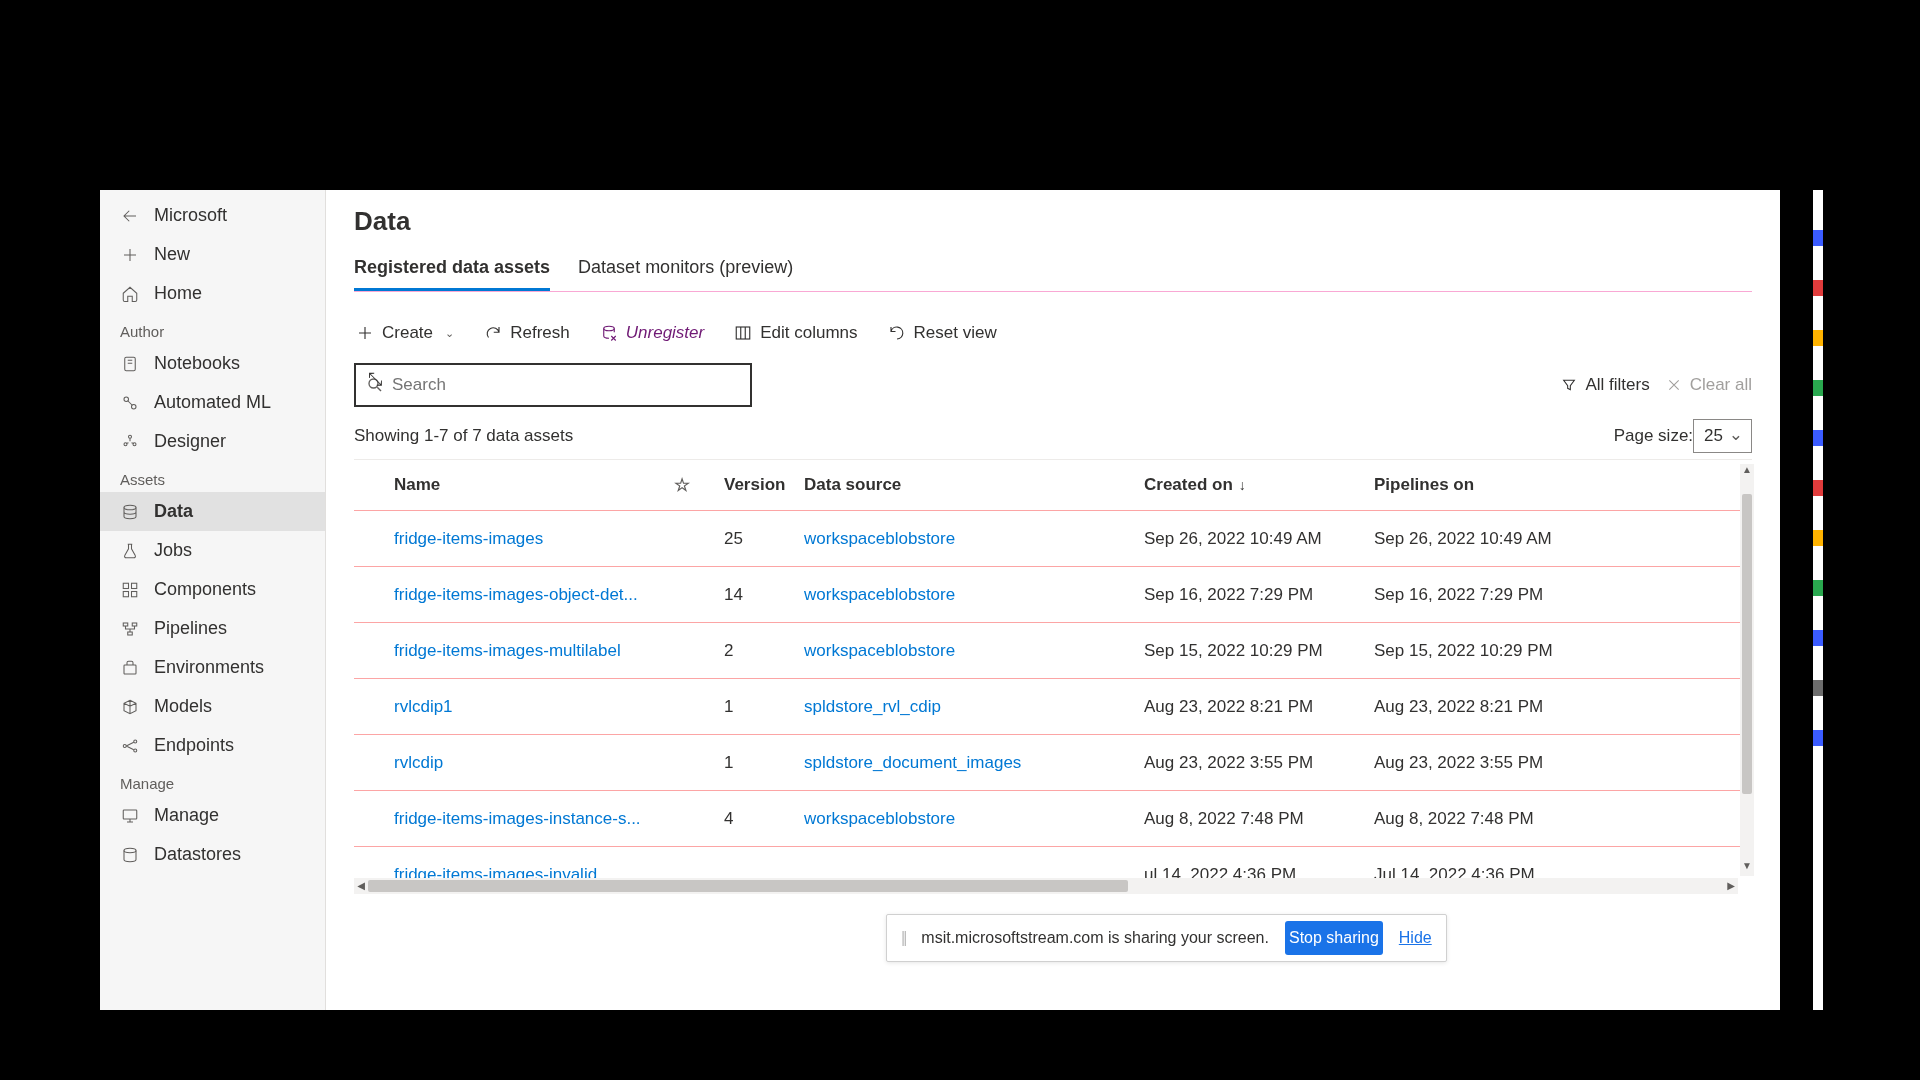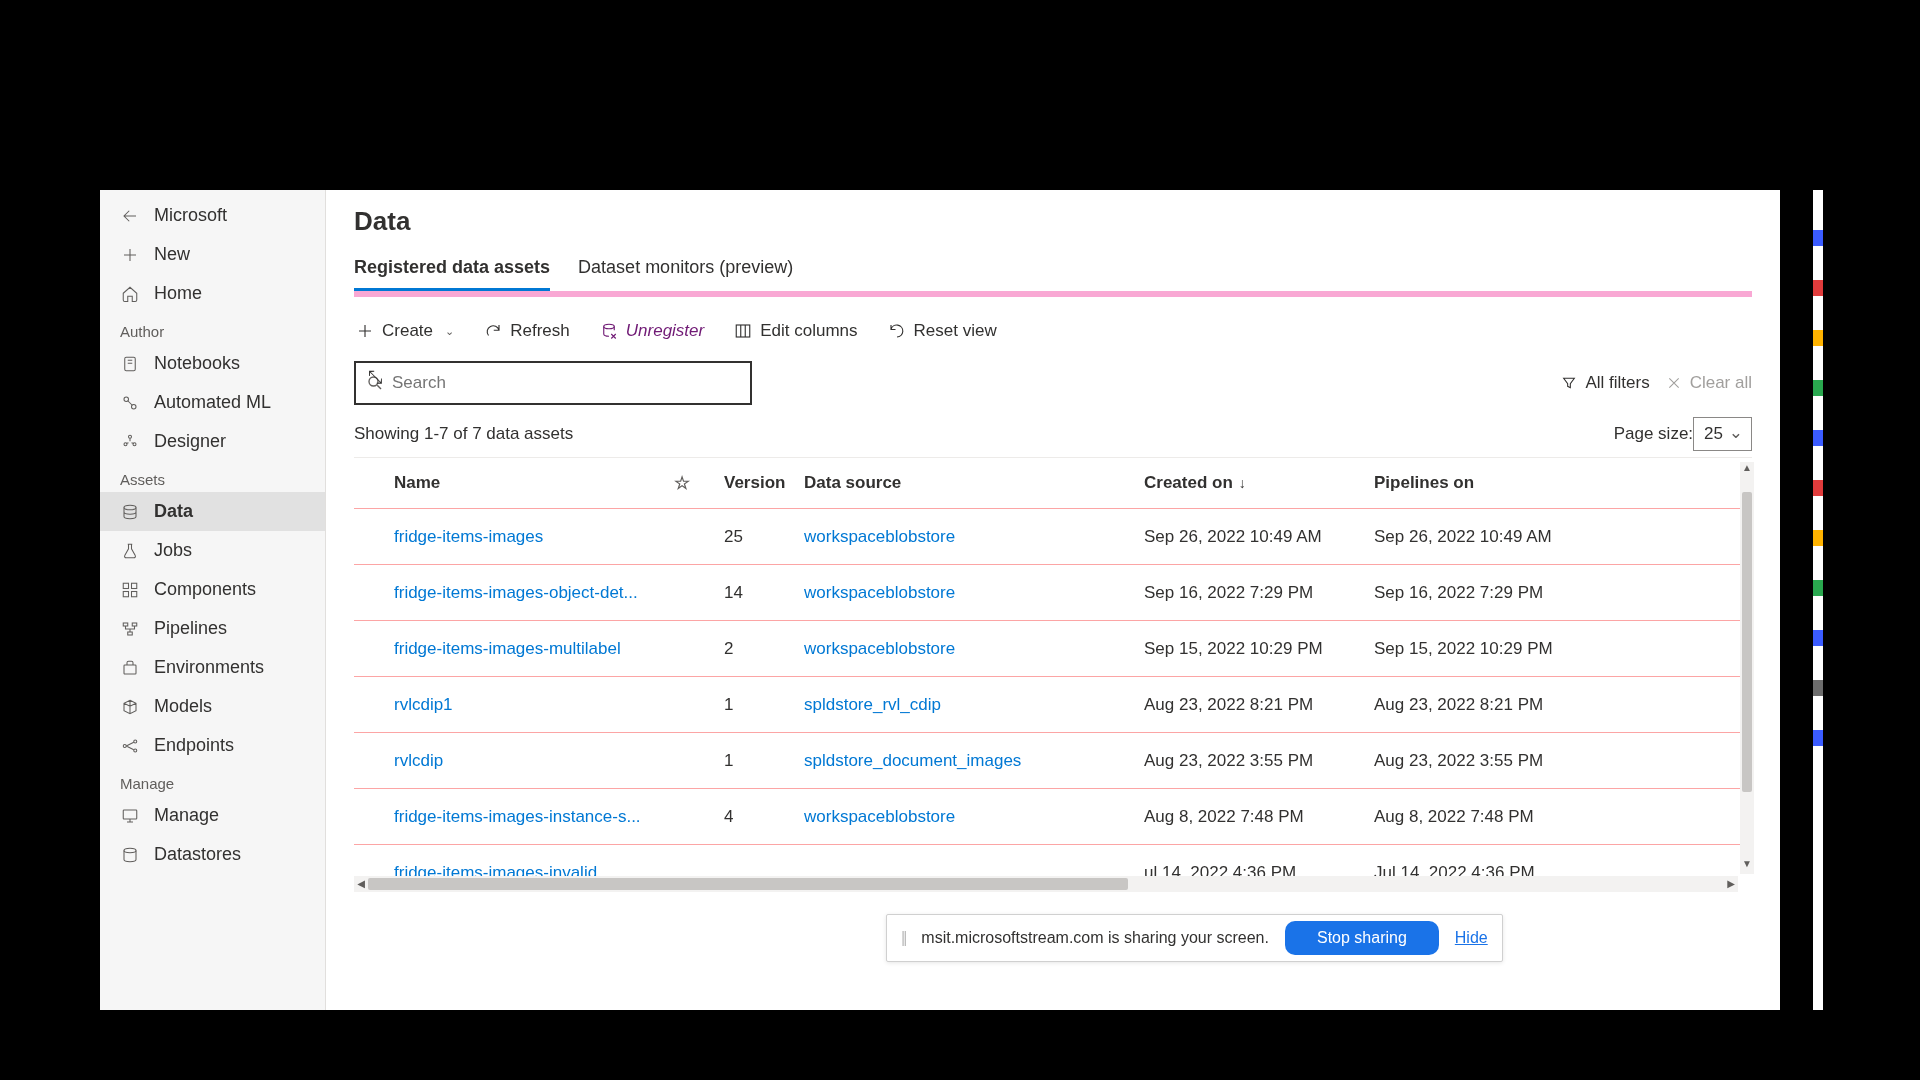--- a/index.html
+++ b/index.html
@@ -64,22 +64,22 @@
     overflow: hidden;
   }
   .page-title {
     font-size: 26px;
     font-weight: 600;
     margin-bottom: 14px;
   }
   .tabs {
     display: flex;
     gap: 28px;
-    border-bottom: 6px solid #f9a8d4;
-    margin-bottom: 20px;
+    border-bottom: 1px solid #f9a8d4;
+    margin-bottom: 27px;
   }
   .tab {
     padding: 6px 0 10px 0;
     font-size: 18px;
     color: #323130;
     cursor: pointer;
     border-bottom: 3px solid transparent;
   }
   .tab.active {
     font-weight: 600;
@@ -226,21 +226,21 @@
     box-shadow: 0 1px 4px rgba(0,0,0,0.1);
     border-radius: 2px;
     padding: 6px 14px;
     gap: 16px;
     font-size: 16px;
     z-index: 50;
   }
   .share-banner .grip { color:#bbb; letter-spacing:-2px; cursor:grab;}
   .share-banner .primary {
     background:#1a73e8; color:#fff; border:none;
-    padding: 8px 32px; border-radius:10px; font-size:16px; cursor:pointer;
+    padding: 8px 4px; border-radius:3px; font-size:16px; cursor:pointer;
   }
   .share-banner .hide { color:#1a73e8; text-decoration:underline; cursor:pointer; }
 
   
   .right-sliver {
     position:absolute;
     right: 97px;
     top: 190px;
     width: 10px;
     height: 820px;

